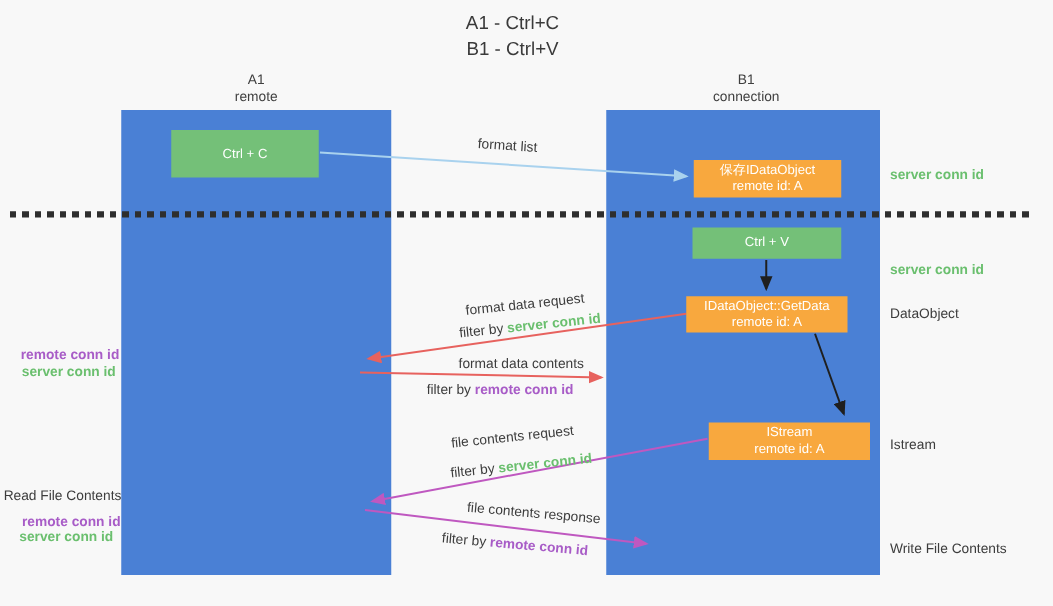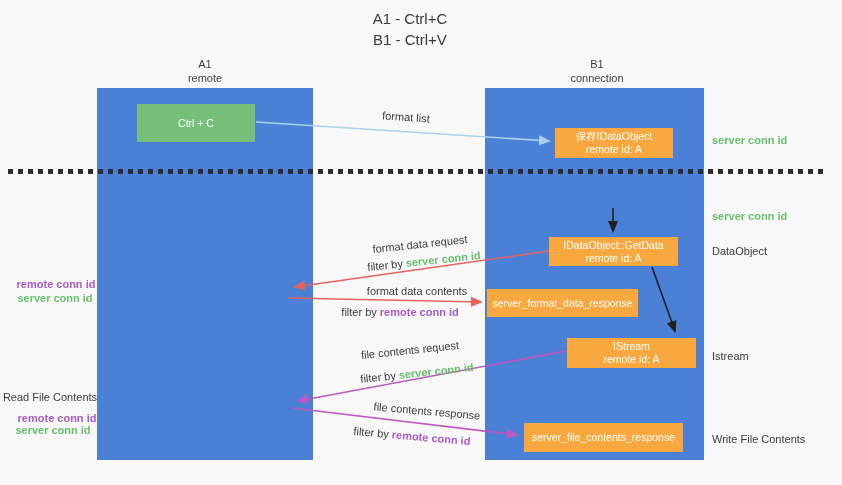--- a/index.html
+++ b/index.html
@@ -106,40 +106,37 @@
 
   <div class="node green" style="left:137px;top:104px;width:118px;height:38px;">
     <div>Ctrl + C</div>
   </div>
 
   <div class="node orange" style="left:555px;top:128px;width:118px;height:30px;">
     <div>保存IDataObject</div>
     <div>remote id: A</div>
   </div>
 
+  <div class="node green" style="left:554px;top:182px;width:119px;height:25px;">
+    <div>Ctrl + V</div>
+  </div>
 
   <div class="node orange" style="left:549px;top:237px;width:129px;height:29px;">
     <div>IDataObject::GetData</div>
     <div>remote id: A</div>
   </div>
 
 
-  <div class="node orange" style="left:487px;top:289px;width:151px;height:28px;">
-    <div>server_format_data_response</div>
-  </div>
 
   <div class="node orange" style="left:567px;top:338px;width:129px;height:30px;">
     <div>IStream</div>
     <div>remote id: A</div>
   </div>
 
 
-  <div class="node orange" style="left:524px;top:423px;width:159px;height:29px;">
-    <div>server_file_contents_response</div>
-  </div>
 
   <div class="elabel" style="left:406px;top:117px;transform:translate(-50%,-50%) rotate(4deg);">format list</div>
 
   <div class="elabel" style="left:420px;top:244px;transform:translate(-50%,-50%) rotate(-6deg);">format data request</div>
   <div class="elabel" style="left:424px;top:261px;transform:translate(-50%,-50%) rotate(-6deg);">
     <span>filter by </span><span class="green-id">server conn id</span>
   </div>
 
   <div class="elabel" style="left:417px;top:291px;transform:translate(-50%,-50%);">format data contents</div>
   <div class="elabel" style="left:400px;top:312px;transform:translate(-50%,-50%);">

